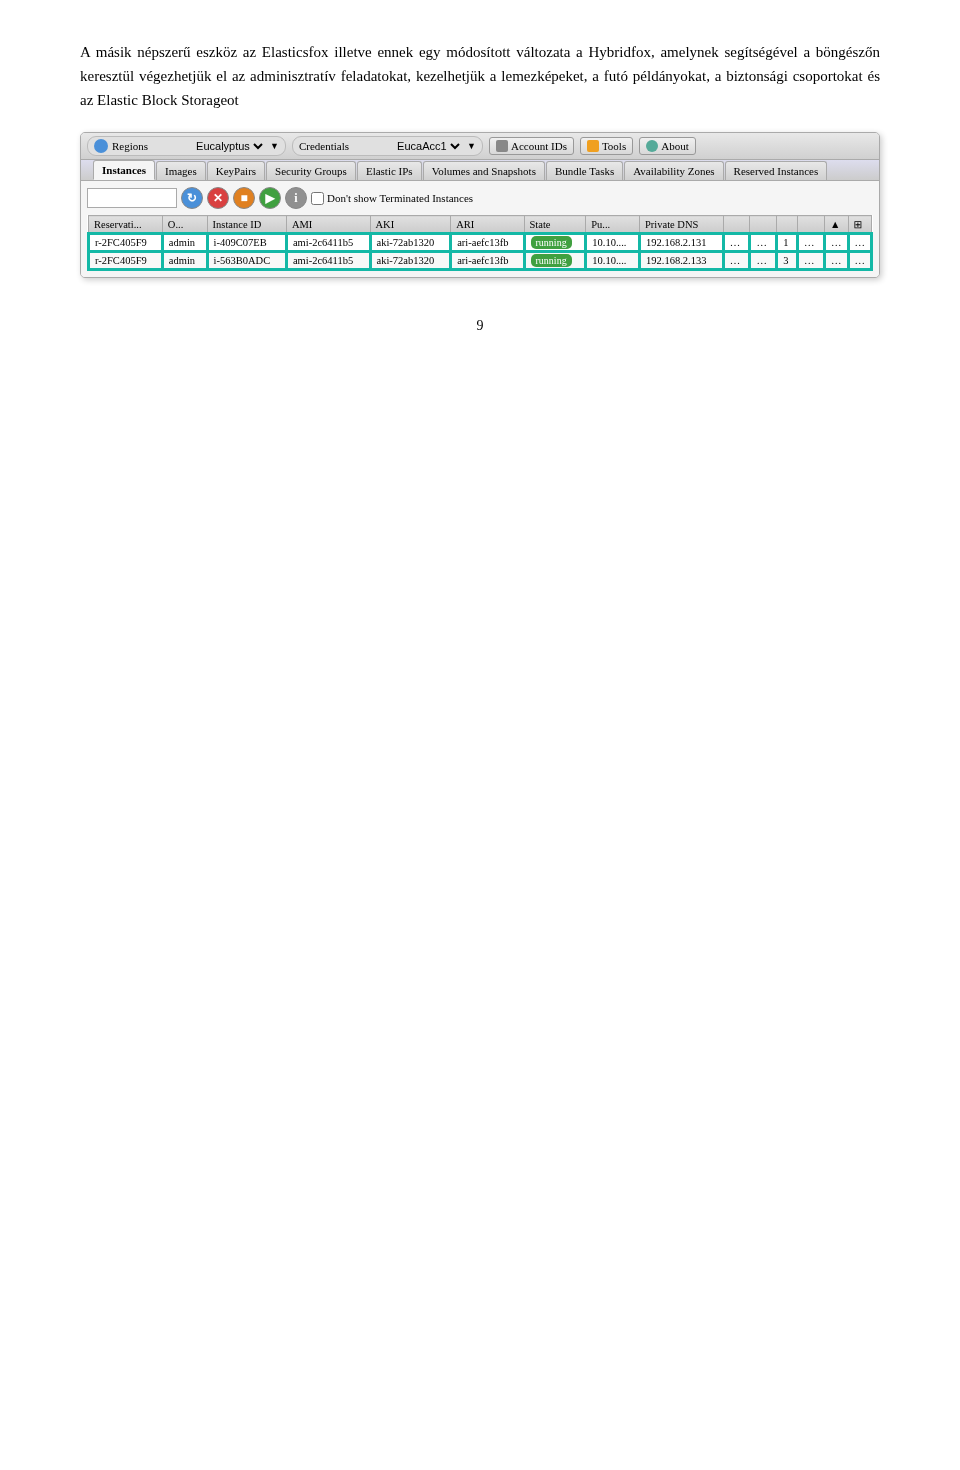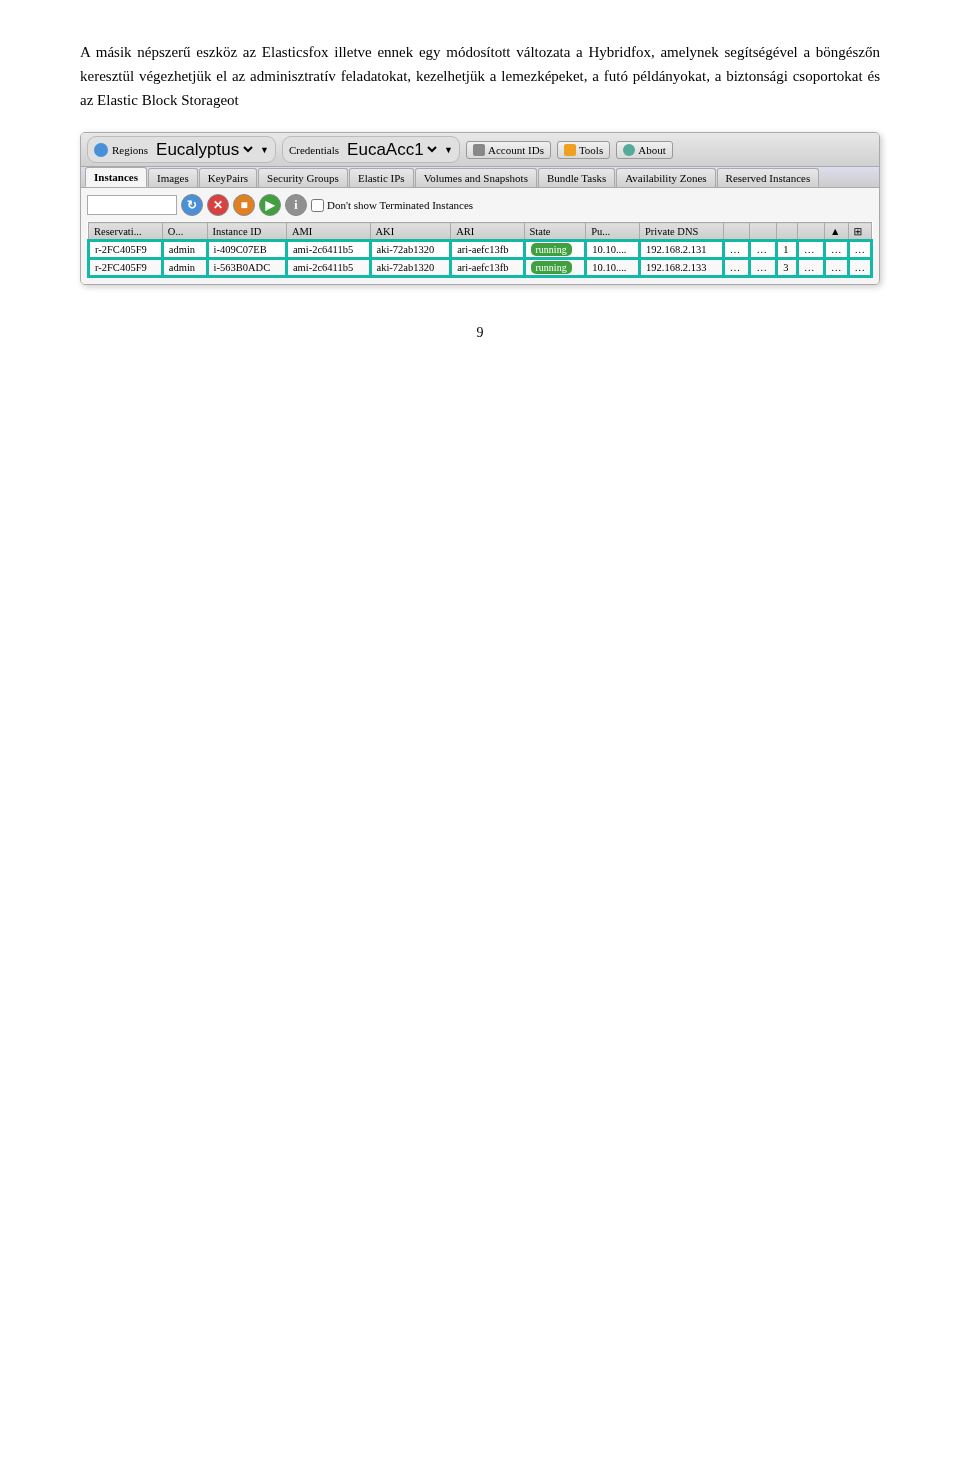--- a/index.html
+++ b/index.html
@@ -45,43 +45,44 @@
       gap: 4px;
       background: #e0e0e0;
       border: 1px solid #bbb;
       border-radius: 9px;
       padding: 2px 6px;
       font-size: 11px;
     }
     .title-bar-section select {
       border: none;
       background: transparent;
-      font-size: 17px;
+      font-size: 11px;
       outline: none;
+      margin-left: 40px;
     }
     .title-bar-btn {
       display: flex;
       align-items: flex-start;
       gap: 3px;
       background: linear-gradient(to bottom, #f0f0f0, #d8d8d8);
       border: 1px solid #999;
       border-radius: 3px;
       padding: 2px 6px;
       font-size: 11px;
       cursor: pointer;
     }
     .icon-regions { background: #4a90d9; }
 
     
     .tabs-bar {
       background: linear-gradient(to bottom, #dde, #ccc);
       border-bottom: 1px solid #aaa;
       display: flex;
       align-items: flex-end;
-      padding: 0 4px;
+      padding: 0 12px;
       font-size: 11px;
     }
     .tab {
       padding: 3px 8px;
       border: 1px solid #aaa;
       border-bottom: none;
       background: linear-gradient(to bottom, #e8e8e8, #d0d0d0);
       cursor: pointer;
       border-radius: 3px 3px 0 0;
       margin-right: 1px;

